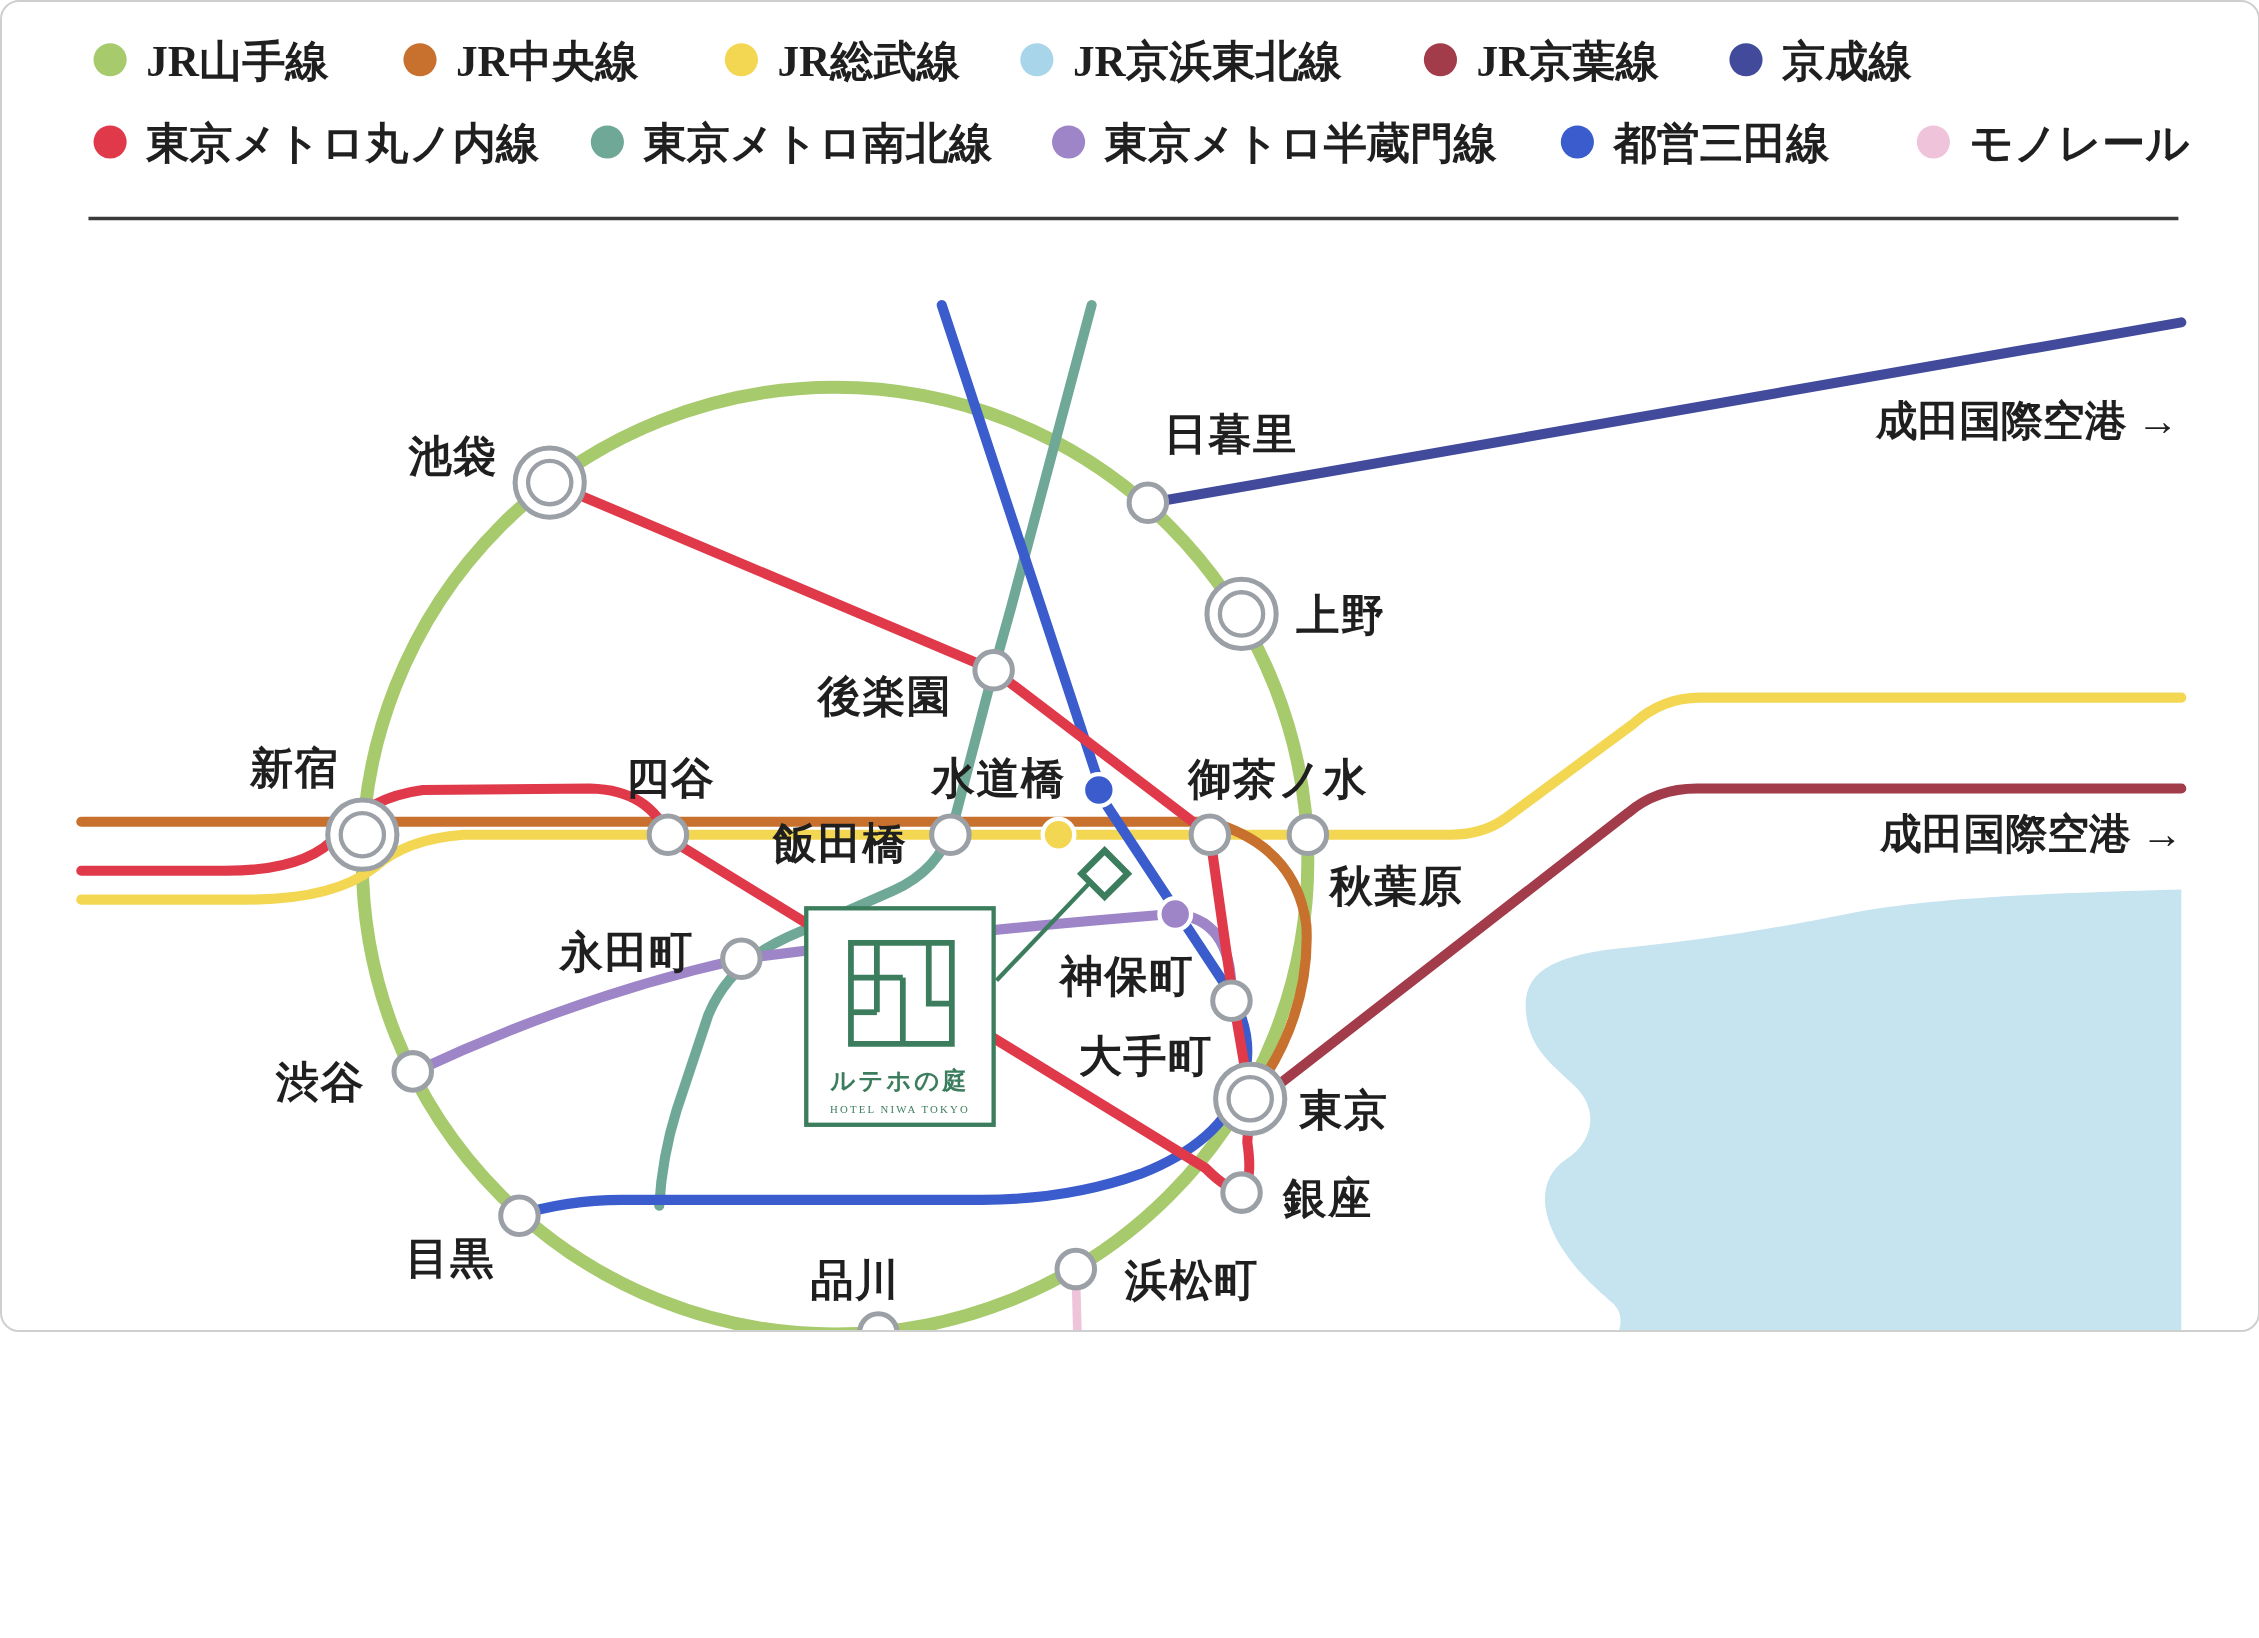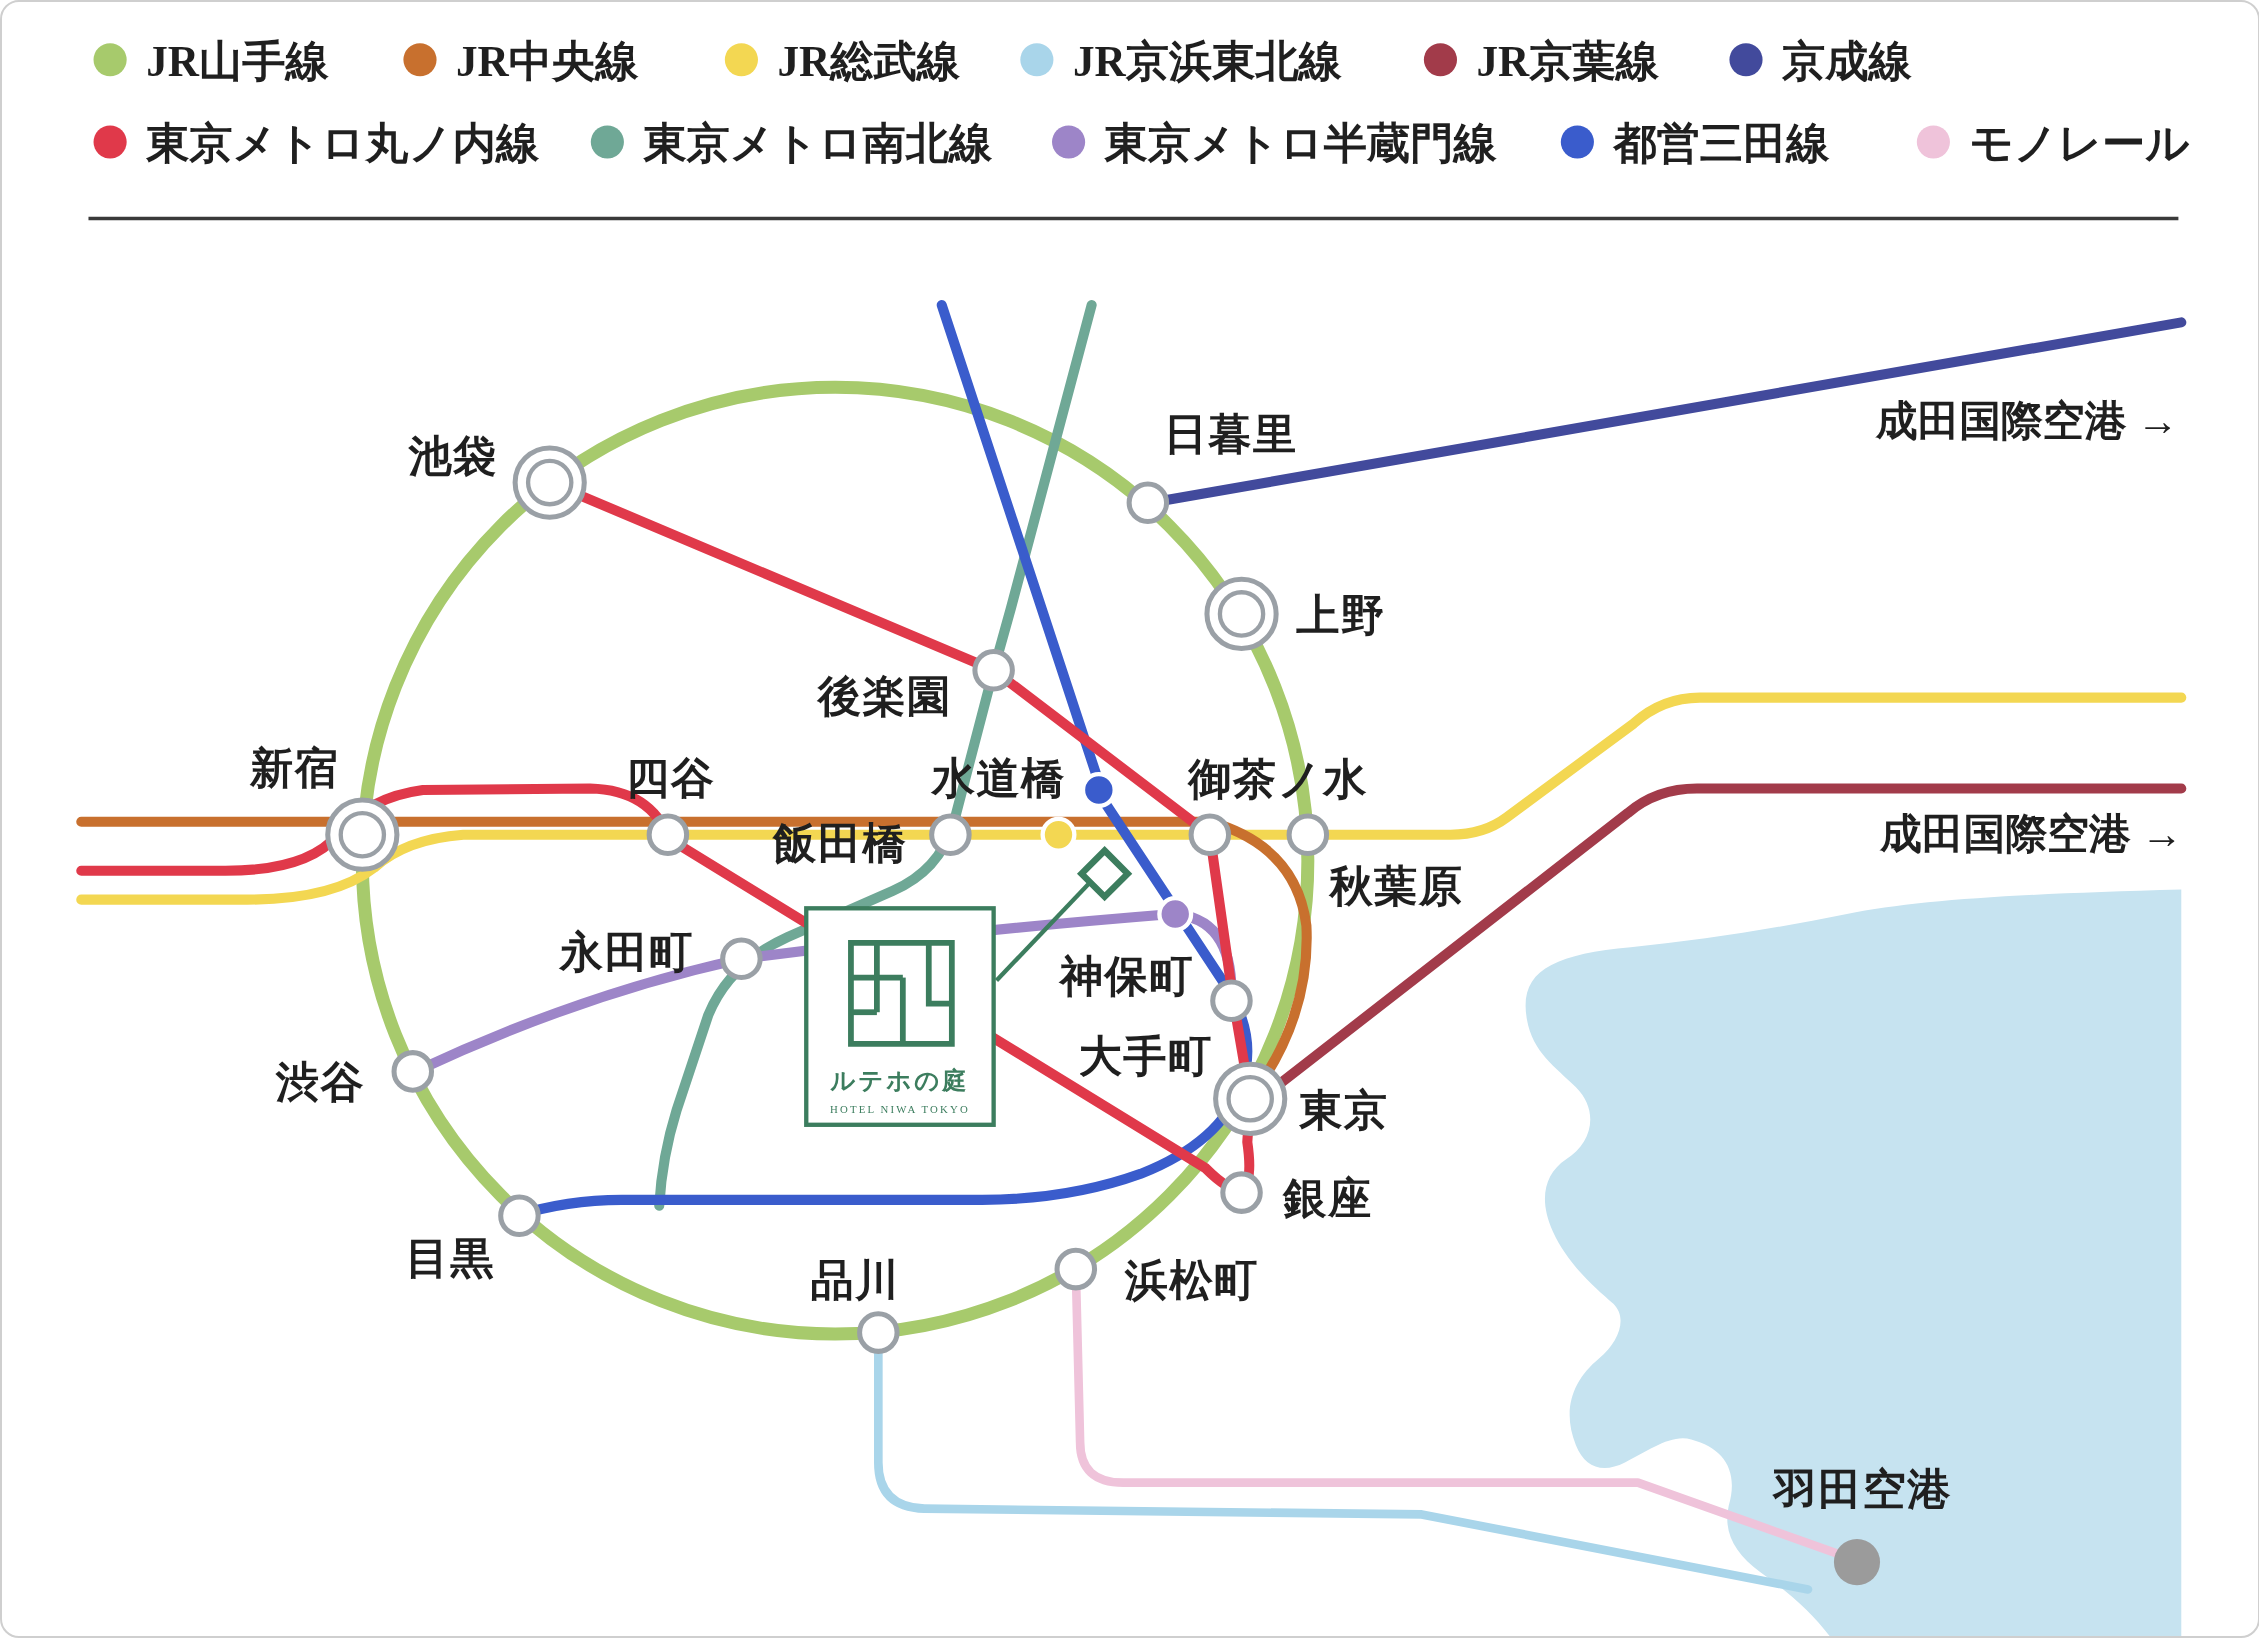--- a/index.html
+++ b/index.html
@@ -1,17 +1,17 @@
 <!DOCTYPE html>
 <html style="font-size:15px"><head>
 <meta charset="utf-8">
 <style>
   html,body{margin:0;padding:0;background:#ffffff;}
   .frame{
-    width:2260px;height:1638px;box-sizing:border-box;
+    width:2260px;height:1332px;box-sizing:border-box;
     border:2.8px solid #cfcfcf;border-radius:19px;overflow:hidden;background:#ffffff;text-align:center;
   }
   svg{display:block;}
   text{font-family:"Liberation Serif","DejaVu Serif",serif;}
   .legend-lbl{font-size:30px;font-weight:700;}
   .stn-lbl{font-size:30px;font-weight:700;letter-spacing:1px;}
   .narita-lbl{font-size:29px;font-weight:700;}
   .hotel-name{font-size:17px;font-weight:700;letter-spacing:2px;}
   .hotel-sub{font-size:7.5px;font-weight:400;letter-spacing:1.5px;}
   .rail{fill:none;stroke-linecap:round;stroke-linejoin:round;}

